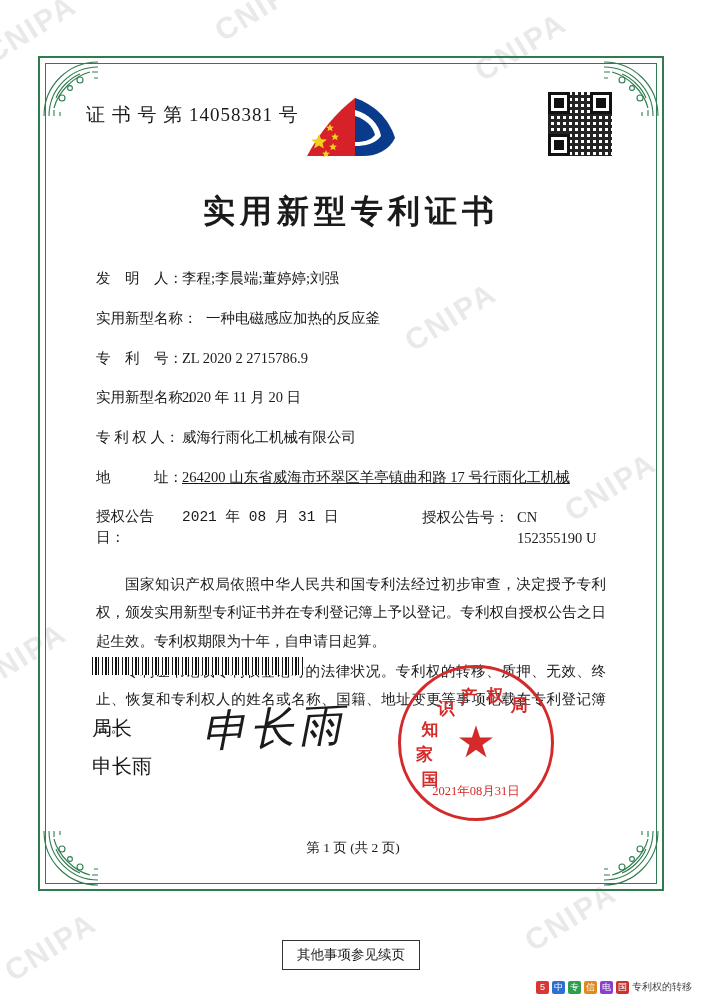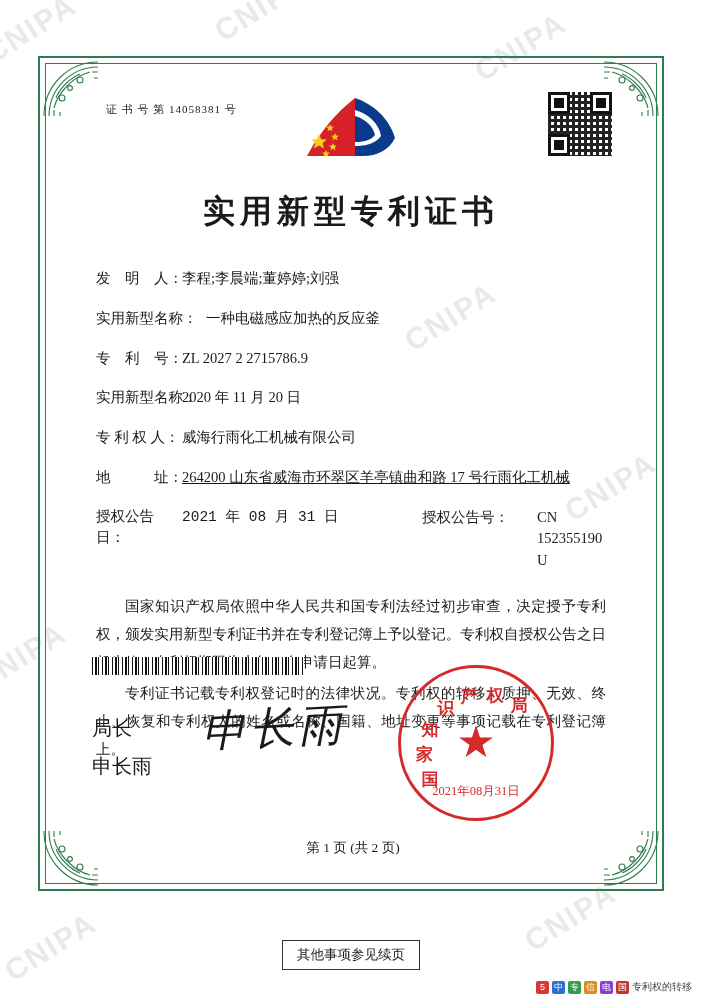--- a/index.html
+++ b/index.html
@@ -72,23 +72,23 @@
     box-sizing: border-box;
   }
 
   
   .header-row {
     position: relative;
     height: 86px;
   }
   .cert-no {
     position: absolute;
-    left: 24px;
+    left: 4px;
     top: 12px;
-    font-size: 11px;
+    font-size: 19px;
     letter-spacing: 1px;
   }
   .logo {
     position: absolute;
     left: 50%;
     top: 0;
     transform: translateX(-50%);
     width: 116px;
     height: 78px;
   }
@@ -162,21 +162,20 @@
   }
   .two-col .left {
     width: 300px;
     flex: 0 0 300px;
     display: flex;
     font-family: Liberation Mono, monospace;
   }
   .two-col .right {
     display: flex;
     padding-left: 26px;
-    gap: 20px;
   }
   .two-col .lab1 { width: 86px; flex: 0 0 86px; }
   .two-col .lab2 { margin-right: 8px; white-space: nowrap; }
 
   
   .paras {
     padding: 6px 14px 0 14px;
     font-size: 14.5px;
     line-height: 1.95;
     text-align: justify;
@@ -411,21 +410,21 @@
         <div class="f-value">李程;李晨端;董婷婷;刘强</div>
       </div>
 
       <div class="field">
         <div class="f-label" style="width:110px;flex:0 0 110px;">实用新型名称：</div>
         <div class="f-value">一种电磁感应加热的反应釜</div>
       </div>
 
       <div class="field">
         <div class="f-label">专　利　号：</div>
-        <div class="f-value">ZL 2027 2 2715786.9</div>
+        <div class="f-value">ZL 2020 2 2715786.9</div>
       </div>
 
       <div class="field">
         <div class="f-label">实用新型名称：</div>
         <div class="f-value">2020 年 11 月 20 日</div>
       </div>
 
       <div class="field">
         <div class="f-label">专 利 权 人：</div>
         <div class="f-value">威海行雨化工机械有限公司</div>

